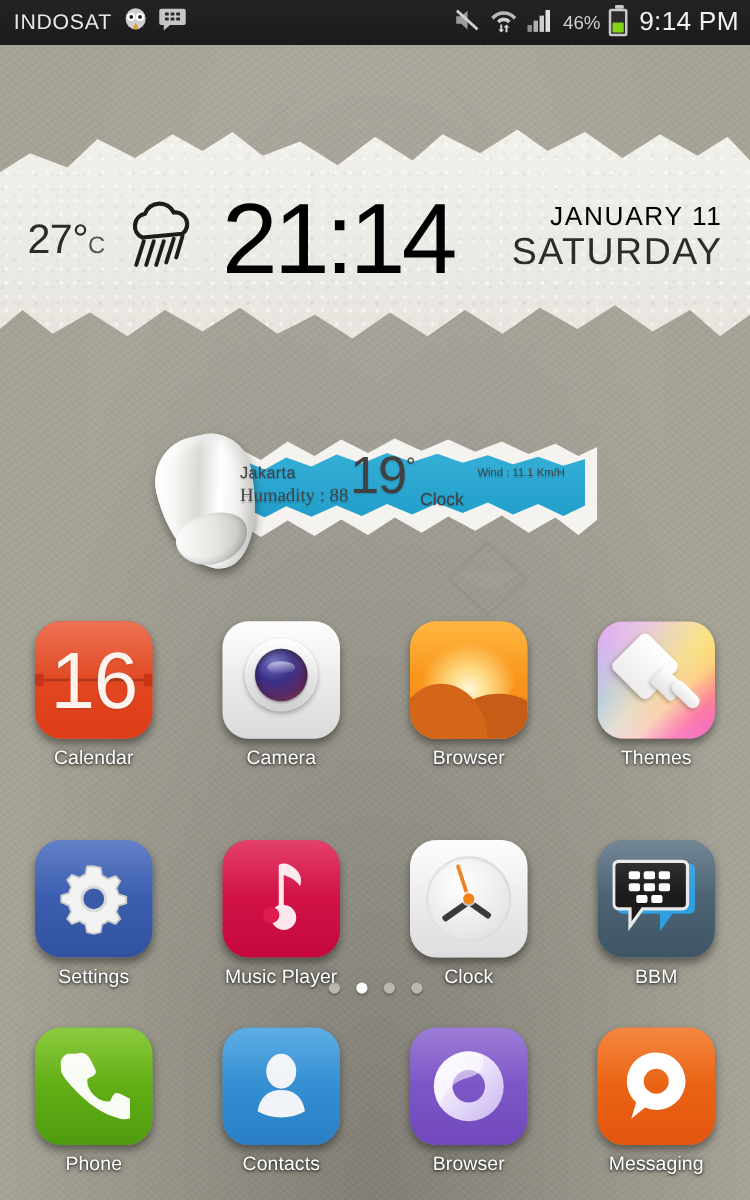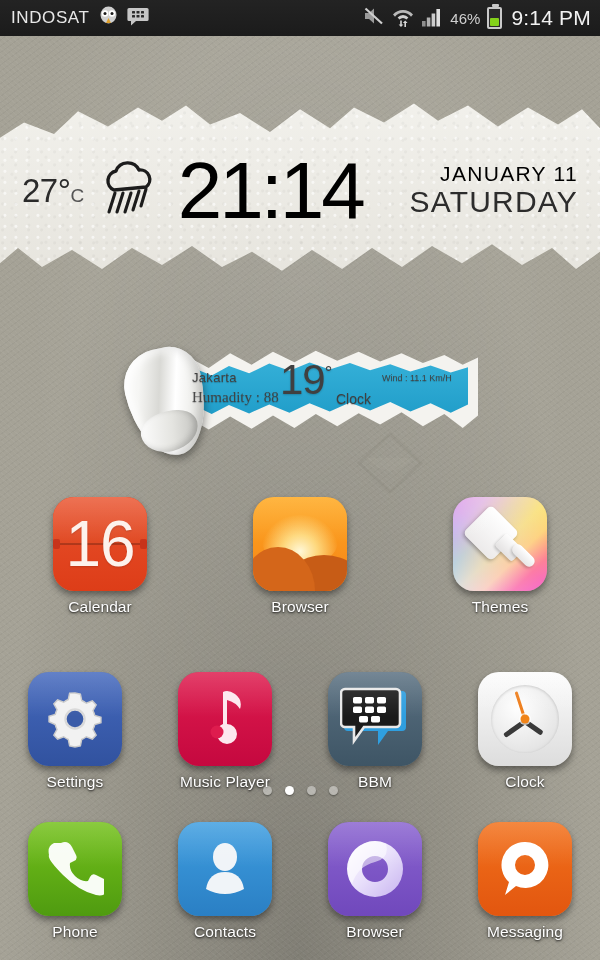--- a/index.html
+++ b/index.html
@@ -398,20 +398,28 @@
     <div class="icon ic-calendar">
       <div class="topface"></div>
       <div class="daynum">16</div>
       <div class="seam"></div>
         <div class="hinge l"></div>
         <div class="hinge r"></div>
     </div>
     <div class="label">Calendar</div>
   </div>
 
+  <div class="cell">
+    <div class="icon ic-camera">
+      <div class="lensring"></div>
+        <div class="lens"></div>
+        <div class="glint"></div>
+    </div>
+    <div class="label">Camera</div>
+  </div>
 
   <div class="cell">
     <div class="icon ic-gallery">
       <div class="sunglow"></div>
       <div class="hill hill2"></div>
         <div class="hill hill1"></div>
     </div>
     <div class="label">Browser</div>
   </div>
 
@@ -444,20 +452,31 @@
   <div class="cell">
     <div class="icon ic-music">
       <div class="glyph">
         <svg width="56" height="58" viewBox="0 0 56 58">
           <path d="M20 44 A10 10 0 1 0 30 34 V10 q9 2.5 13 9 Q46 10 38 4 Q31 -1 26 2 V34 A10 10 0 0 0 20 44 Z" fill="#fde7ee"></path>
           <circle cx="20" cy="42" r="6.5" fill="#de1c4e"></circle>
         </svg>
       </div>
     </div>
     <div class="label">Music Player</div>
+  </div>
+
+  <div class="cell">
+    <div class="icon ic-clock">
+      <div class="face"></div>
+      <div class="hand hsec"></div>
+      <div class="hand hmin"></div>
+      <div class="hand hhr"></div>
+      <div class="pin"></div>
+    </div>
+    <div class="label">Clock</div>
   </div>
 
   <div class="cell">
     <div class="icon ic-bbm">
       <div class="glyph">
         <svg width="70" height="64" viewBox="0 0 70 64">
           <path d="M8 4 H62 A4 4 0 0 1 66 8 V40 A4 4 0 0 1 62 44 H48 L38 58 L38 44 H8 A4 4 0 0 1 4 40 V8 A4 4 0 0 1 8 4 Z" fill="#2f9fe0"></path>
           <path d="M5 2 H56 A4 4 0 0 1 60 6 V36 A4 4 0 0 1 56 40 H24 L14 54 L14 40 H5 A4 4 0 0 1 1 36 V6 A4 4 0 0 1 5 2 Z" fill="#1a1a1a" stroke="#e8e8e8" stroke-width="2.6"></path>
           <g fill="#ffffff">
             <rect x="13" y="10" width="9" height="6.4" rx="1.6"></rect>
@@ -468,31 +487,20 @@
               <rect x="37" y="19.5" width="9" height="6.4" rx="1.6"></rect>
             <rect x="19" y="29" width="9" height="6.4" rx="1.6"></rect>
               <rect x="31" y="29" width="9" height="6.4" rx="1.6"></rect>
           </g>
         </svg>
       </div>
     </div>
     <div class="label">BBM</div>
   </div>
 
-  <div class="cell">
-    <div class="icon ic-clock">
-      <div class="face"></div>
-      <div class="hand hsec"></div>
-      <div class="hand hmin"></div>
-      <div class="hand hhr"></div>
-      <div class="pin"></div>
-    </div>
-    <div class="label">Clock</div>
-  </div>
-
 </div>
 
 <div id="page-indicator">
   <span class="pdot"></span>
   <span class="pdot on"></span>
   <span class="pdot"></span>
   <span class="pdot"></span>
 </div>
 
 <div class="row" id="dock">

